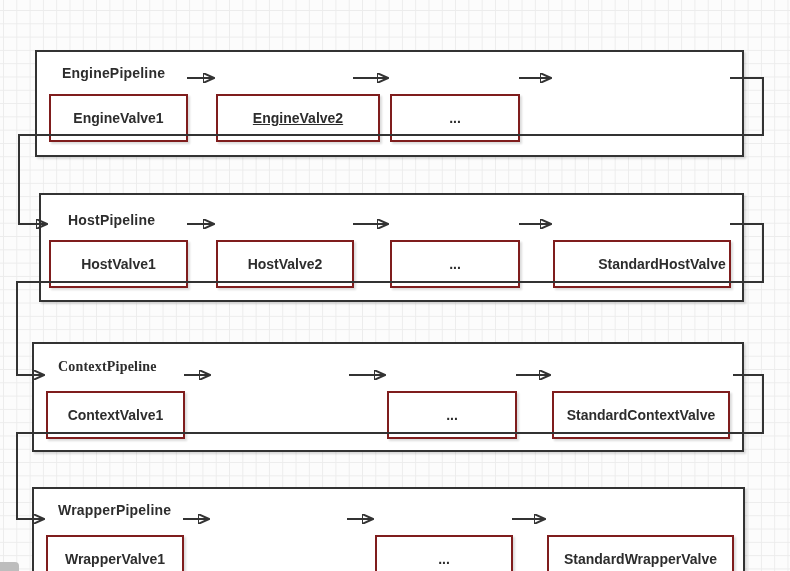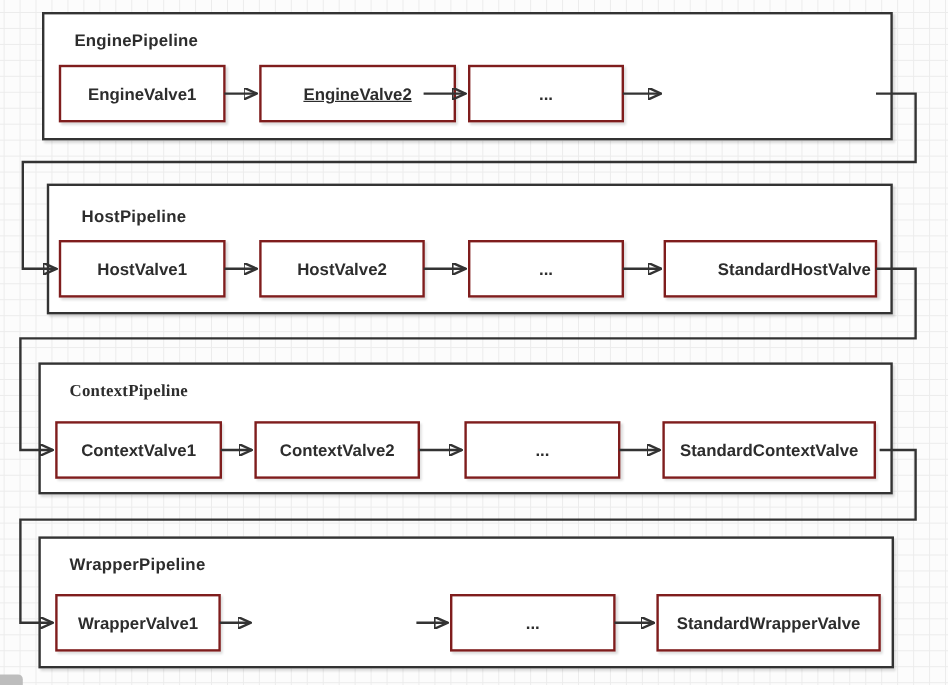--- a/index.html
+++ b/index.html
@@ -14,20 +14,21 @@
     background-image:
       linear-gradient(#ececec 1px, transparent 1px),
       linear-gradient(90deg, #ececec 1px, transparent 1px);
     background-size:13.3px 13.3px;
     background-position:3px 10px;
   }
   .pipeline{
     position:absolute;box-sizing:border-box;
     border:2px solid #333;background:#fff;
     box-shadow:2px 2px 2px rgba(0,0,0,0.14);
+    margin-top:40px;
   }
   .pipeline-title{
     position:absolute;
     font-size:14px;font-weight:bold;color:#2d2d2d;
     white-space:nowrap;letter-spacing:0.2px;
   }
   .valve{
     position:absolute;box-sizing:border-box;height:48px;
     border:2px solid #7f1d1d;background:#fff;
     display:flex;align-items:center;justify-content:center;
@@ -61,21 +62,20 @@
     <span class="pipeline-title" style="left:27px;top:17px;">HostPipeline</span>
     <div class="valve" style="left:8px;top:45px;width:139px;">HostValve1</div>
     <div class="valve" style="left:175px;top:45px;width:138px;">HostValve2</div>
     <div class="valve" style="left:349px;top:45px;width:130px;">...</div>
     <div class="valve" style="left:512px;top:45px;width:178px;padding-left:40px;">StandardHostValve</div>
   </div>
 
   <div class="pipeline" style="left:32px;top:302px;width:712px;height:110px;">
     <span class="pipeline-title" style="left:24px;top:15px;font-family:Liberation Serif, serif;">ContextPipeline</span>
     <div class="valve" style="left:12px;top:47px;width:139px;">ContextValve1</div>
-    <div class="valve" style="left:178px;top:47px;width:138px;">ContextValve2</div>
     <div class="valve" style="left:353px;top:47px;width:130px;">...</div>
     <div class="valve" style="left:518px;top:47px;width:178px;">StandardContextValve</div>
   </div>
 
   <div class="pipeline" style="left:32px;top:447px;width:713px;height:110px;">
     <span class="pipeline-title" style="left:24px;top:13px;">WrapperPipeline</span>
     <div class="valve" style="left:12px;top:46px;width:138px;">WrapperValve1</div>
     <div class="valve" style="left:341px;top:46px;width:138px;">...</div>
     <div class="valve" style="left:513px;top:46px;width:187px;">StandardWrapperValve</div>
   </div>

